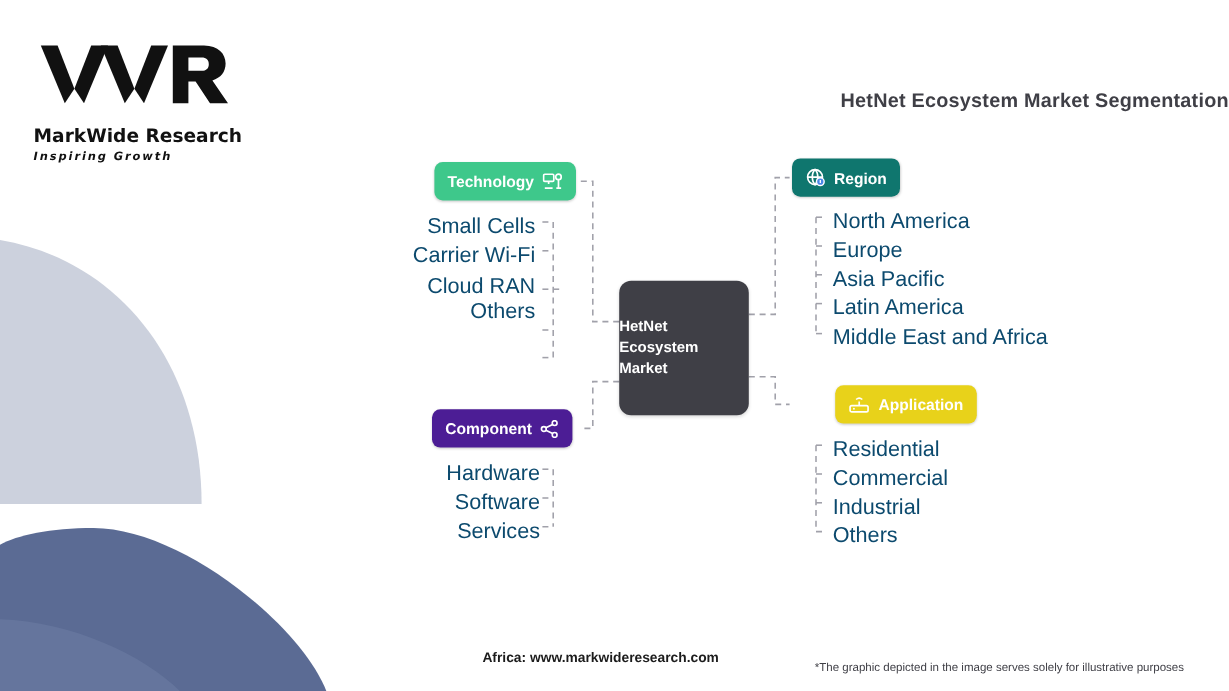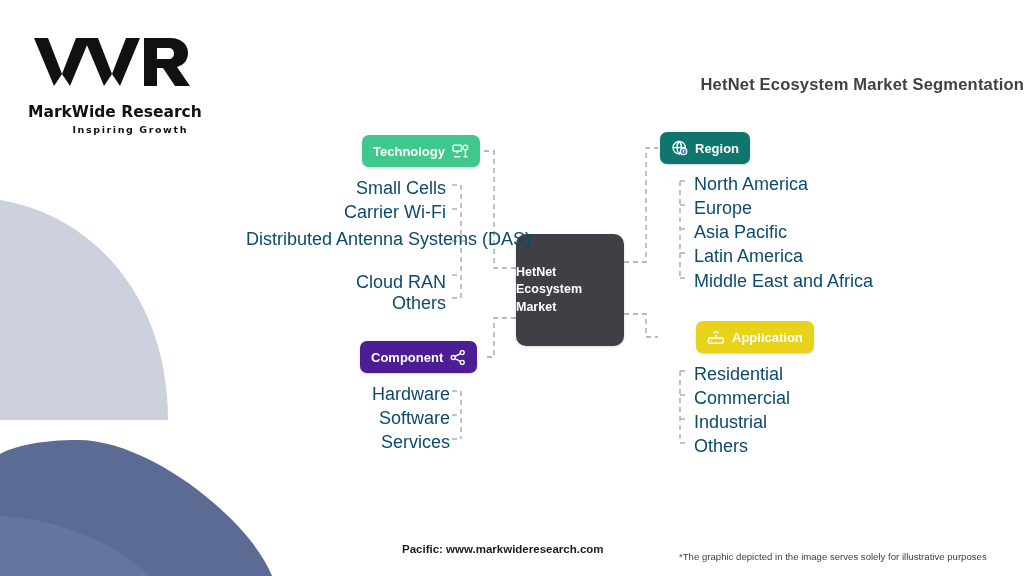--- a/index.html
+++ b/index.html
@@ -37,22 +37,23 @@
     margin-top: 2px;
     letter-spacing: 0px;
   }
   .logo-tag {
     font-family: "DejaVu Sans", sans-serif;
     font-weight: bold;
     font-size: 9.5px;
     color: #111111;
     letter-spacing: 1.6px;
     margin-top: 3px;
-    text-align: right;
+    text-align: left;
     width: 160px;
+    font-style: italic;
   }
 
   
   .chart-title {
     position: absolute;
     left: 0; right: 0; top: 75px;
     text-align: right;
     font-size: 16.5px;
     font-weight: bold;
     color: #3f3f46;
@@ -198,21 +199,20 @@
       <path d="M2 12.8 h6.5"></path>
       <circle cx="13.4" cy="3.4" r="2.3"></circle>
       <path d="M11.6 12.8 h4"></path>
       <path d="M13.4 5.9 v6.9"></path>
     </svg>
   </span>
 </div>
 <div class="leaf right-align" style="left:246px; top:178px; width:200px;">
   <div style="height:24px;">Small Cells</div>
   <div style="height:24px;">Carrier Wi-Fi</div>
-  <div style="height:44px; line-height:1.45;">Distributed Antenna Systems (DAS)</div>
   <div style="height:23px; padding-top:2px;">Cloud RAN</div>
   <div style="height:22px;">Others</div>
 </div>
 
 <div class="pill component">
   <span>Component</span>
   <span class="pill-ico">
     <svg width="16" height="15" viewBox="0 0 16 15" fill="none" stroke="#ffffff" stroke-width="1.4">
       <circle cx="12.2" cy="2.6" r="2"></circle>
       <circle cx="3.2" cy="7.5" r="2"></circle>
@@ -260,14 +260,14 @@
   </span>
   <span>Application</span>
 </div>
 <div class="leaf" style="left:694px; top:364px; width:200px;">
   <div style="height:24px;">Residential</div>
   <div style="height:24px;">Commercial</div>
   <div style="height:24px;">Industrial</div>
   <div style="height:24px;">Others</div>
 </div>
 
-<div class="source">Pacific: www.markwideresearch.com</div>
+<div class="source">Africa: www.markwideresearch.com</div>
 <div class="disclaimer">*The graphic depicted in the image serves solely for illustrative purposes</div>
 
 </body></html>

